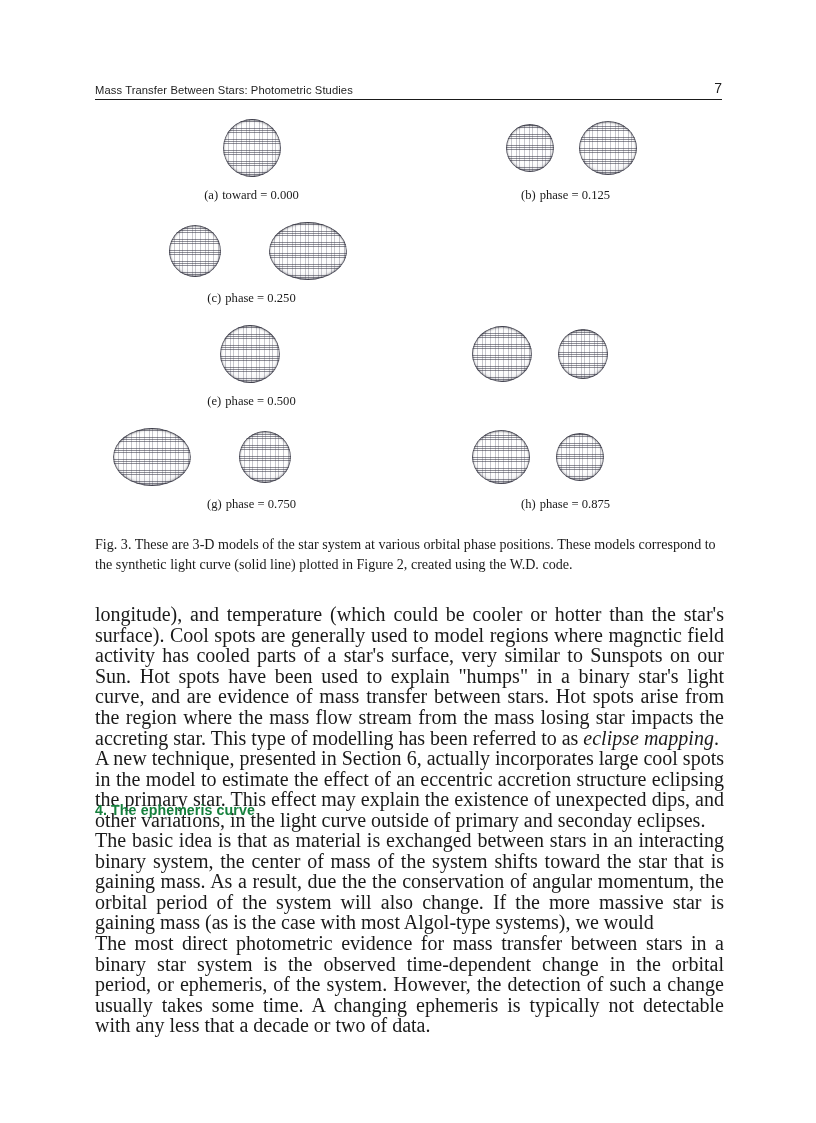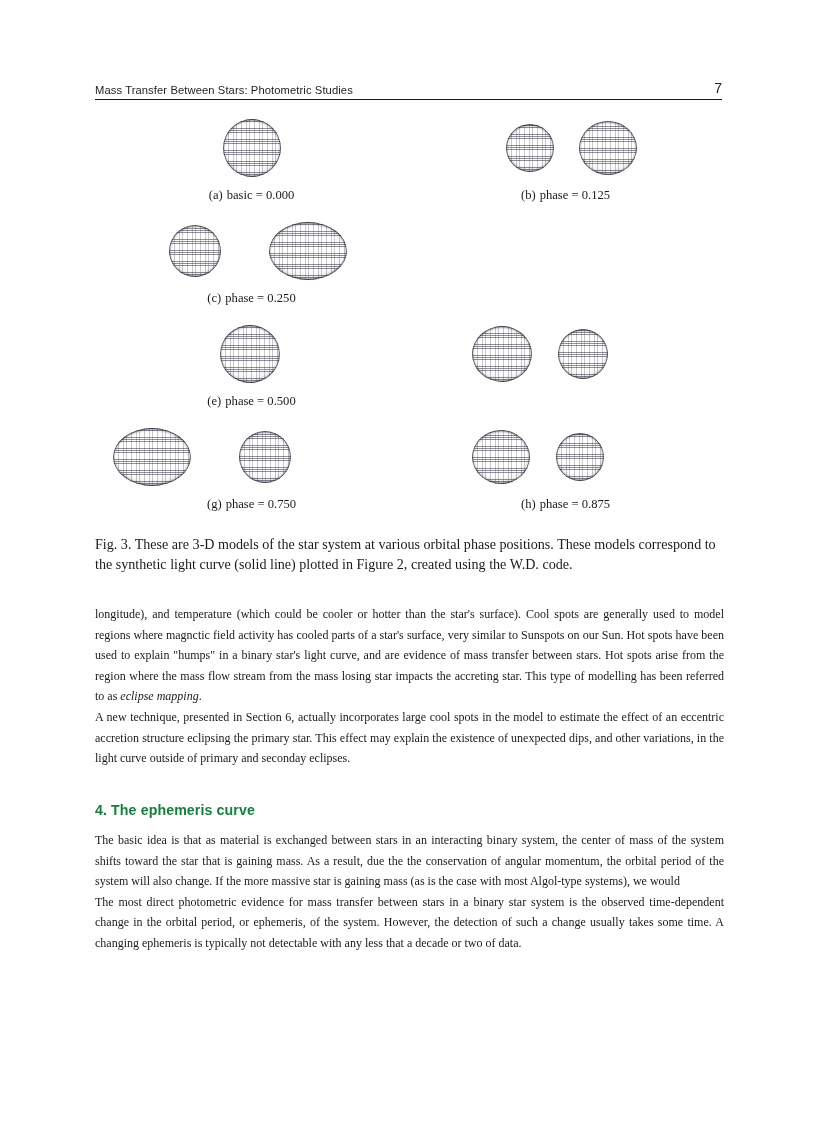--- a/index.html
+++ b/index.html
@@ -131,21 +131,21 @@
     line-height: 20.4px;
     text-align: left;
     color: #1a1a1a;
   }
 
   
   .body-block {
     position: absolute;
     left: 95px;
     width: 629px;
-    font-size: 12px;
+    font-size: 20px;
     line-height: 20.6px;
     text-align: justify;
     color: #1a1a1a;
     hyphens: none;
   }
   .body-block p { margin: 0; }
   .body-block p + p { margin-top: 0px; }
   .block-a { top: 604px; }
 
   .section-head {
@@ -172,21 +172,21 @@
     <span class="runhead-title">Mass Transfer Between Stars: Photometric Studies</span>
     <span class="runhead-page">7</span>
   </div>
 
   <div class="figure" id="figure-root">
       <div class="fig-row">
         <div class="fig-panel left">
           <div class="stage">
             <div class="star" style="left: 128px; top: 11px; width: 58px; height: 58px;"></div>
           </div>
-          <div class="subcap"><span class="lbl">(a)</span><span>basic = 0.000</span></div>
+          <div class="subcap"><span class="lbl">(a)</span><span>toward = 0.000</span></div>
         </div>
         <div class="fig-panel right">
           <div class="stage">
             <div class="star" style="left: 97px; top: 16px; width: 48px; height: 48px;"></div>
             <div class="star" style="left: 170px; top: 13px; width: 58px; height: 54px;"></div>
           </div>
           <div class="subcap"><span class="lbl">(b)</span><span>phase = 0.125</span></div>
         </div>
       </div>
       <div class="fig-row">

